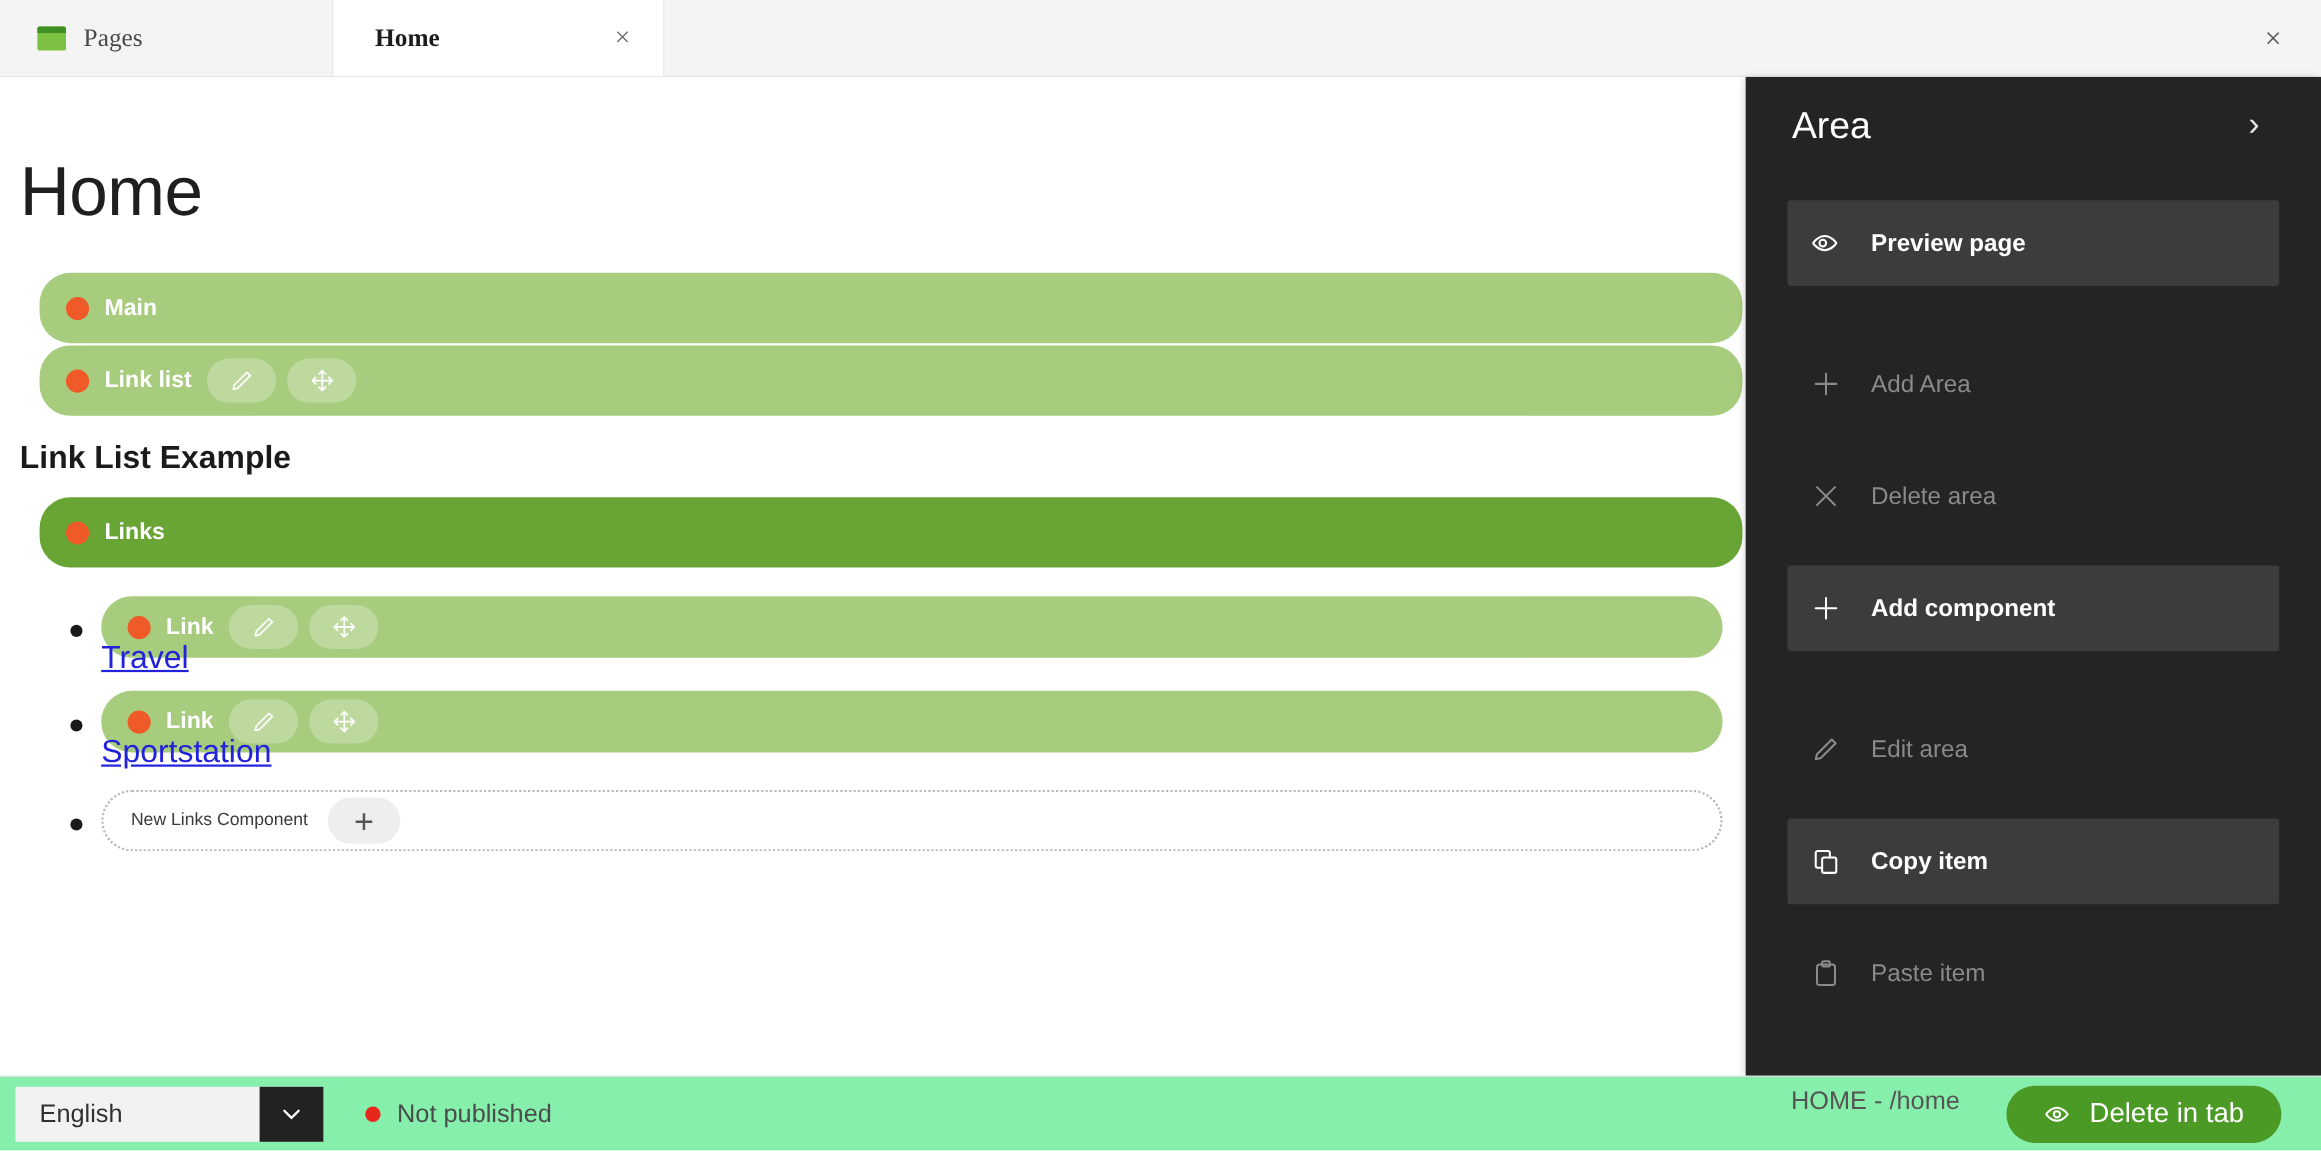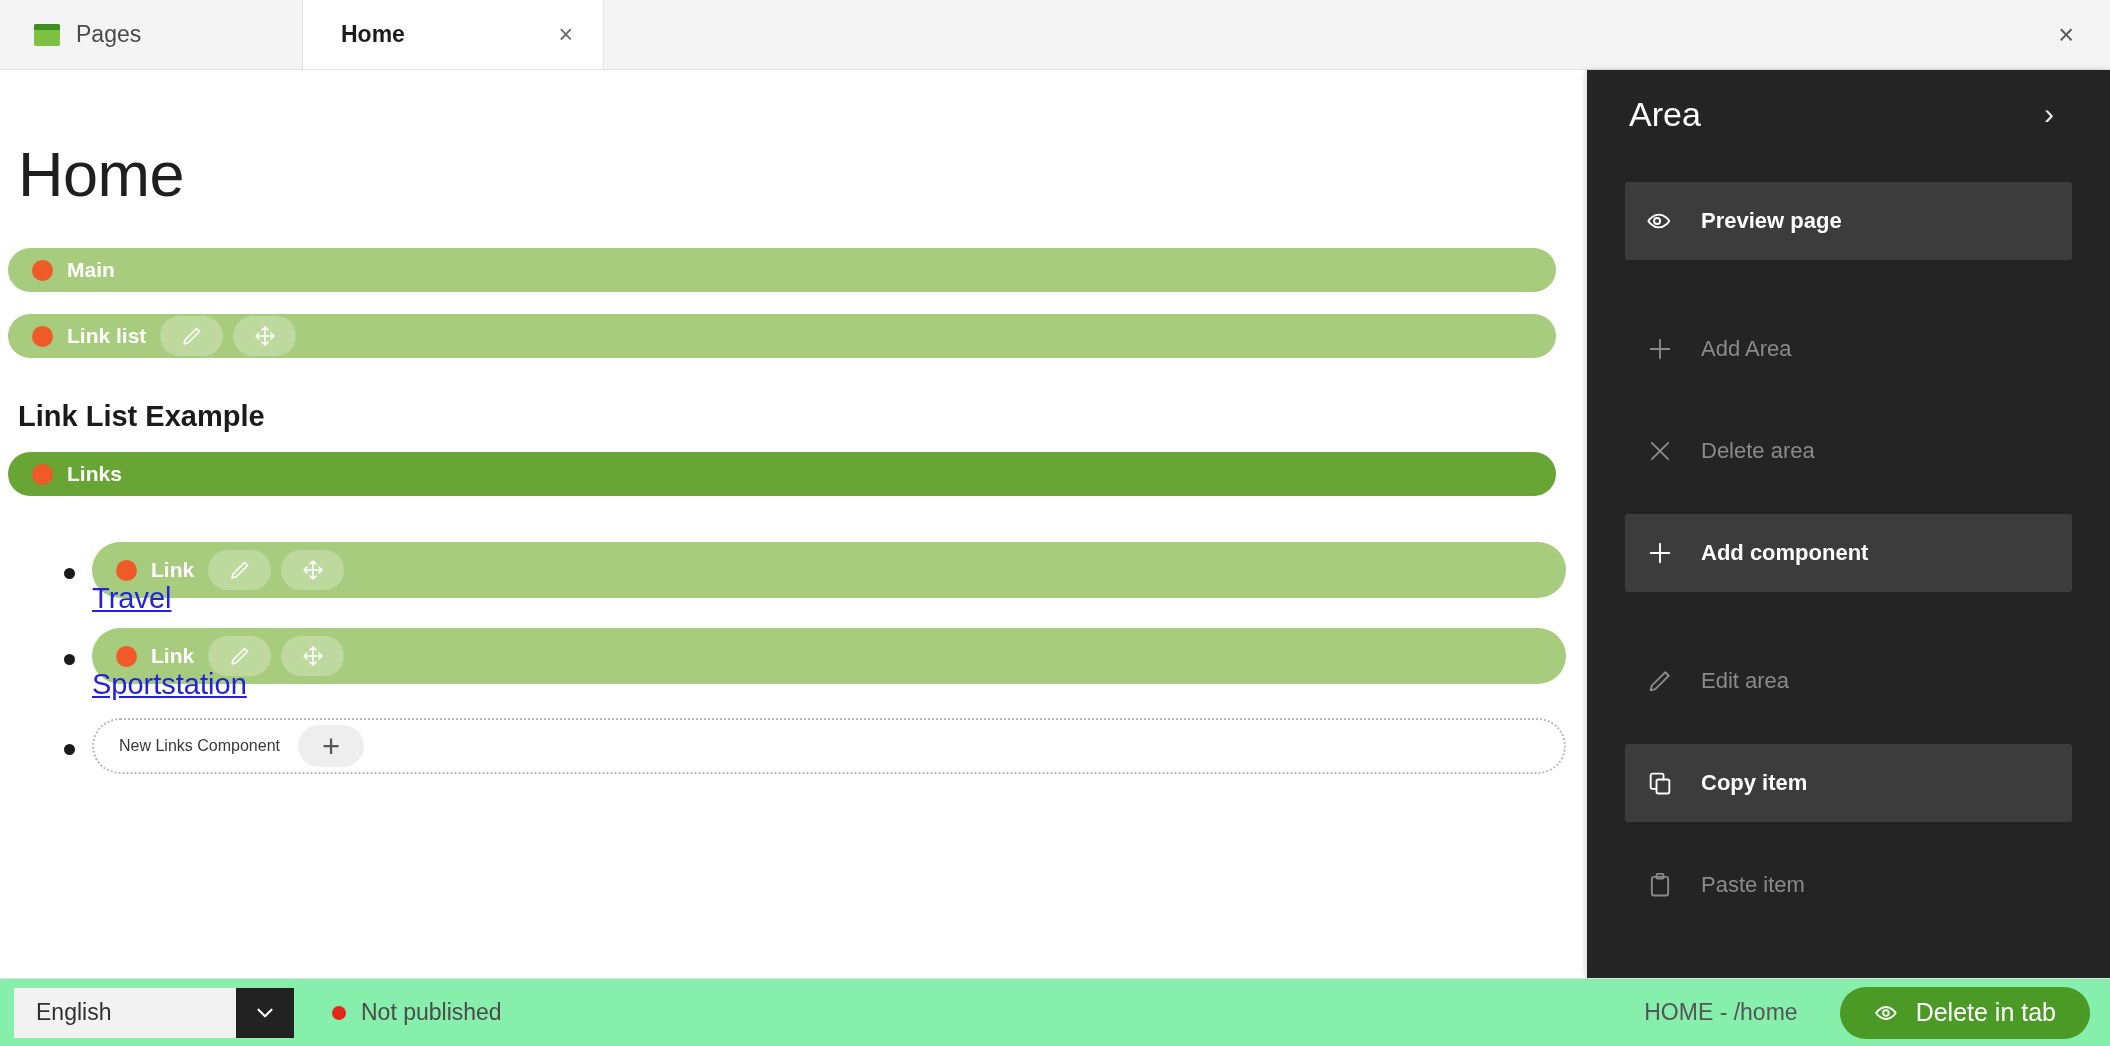--- a/index.html
+++ b/index.html
@@ -21,20 +21,21 @@
 
   
   .tabbar {
     position: absolute;
     left: 0; top: 0;
     width: 2110px; height: 70px;
     background: #f4f4f4;
     border-bottom: 1px solid #e3e3e3;
     display: flex;
     align-items: flex-end;
+    font-family: Liberation Serif, serif;
   }
   .tab {
     height: 69px;
     display: flex;
     align-items: center;
     gap: 16px;
     padding: 0 34px;
     font-size: 23px;
     color: #4a4a4a;
     background: #f4f4f4;
@@ -98,23 +99,23 @@
     left: 18px; top: 68px;
     font-size: 63px;
     font-weight: 300;
     color: #1f1f1f;
     letter-spacing: -0.5px;
   }
 
   
   .chip-bar {
     position: absolute;
-    left: 8px;
+    left: 36px;
     width: 1548px;
-    height: 44px;
+    height: 64px;
     border-radius: 28px;
     display: flex;
     align-items: center;
     padding-left: 24px;
     gap: 14px;
     cursor: pointer;
   }
   .chip-bar.light  { background: #a8cc7d; }
   .chip-bar.dark   { background: #68a535; }
 
@@ -312,23 +313,22 @@
     background: #e8271c;
   }
   .pub-text {
     font-size: 23px;
     color: #4b4b4b;
     text-align: right;
   }
   .status-right {
     margin-left: auto;
     display: flex;
-    align-items: center;
     gap: 42px;
-    padding-right: 20px;
+    padding-right: 36px;
   }
   .path-text {
     font-size: 23px;
     color: #555555;
   }
   .preview-btn {
     display: flex;
     align-items: center;
     gap: 16px;
     height: 52px;

